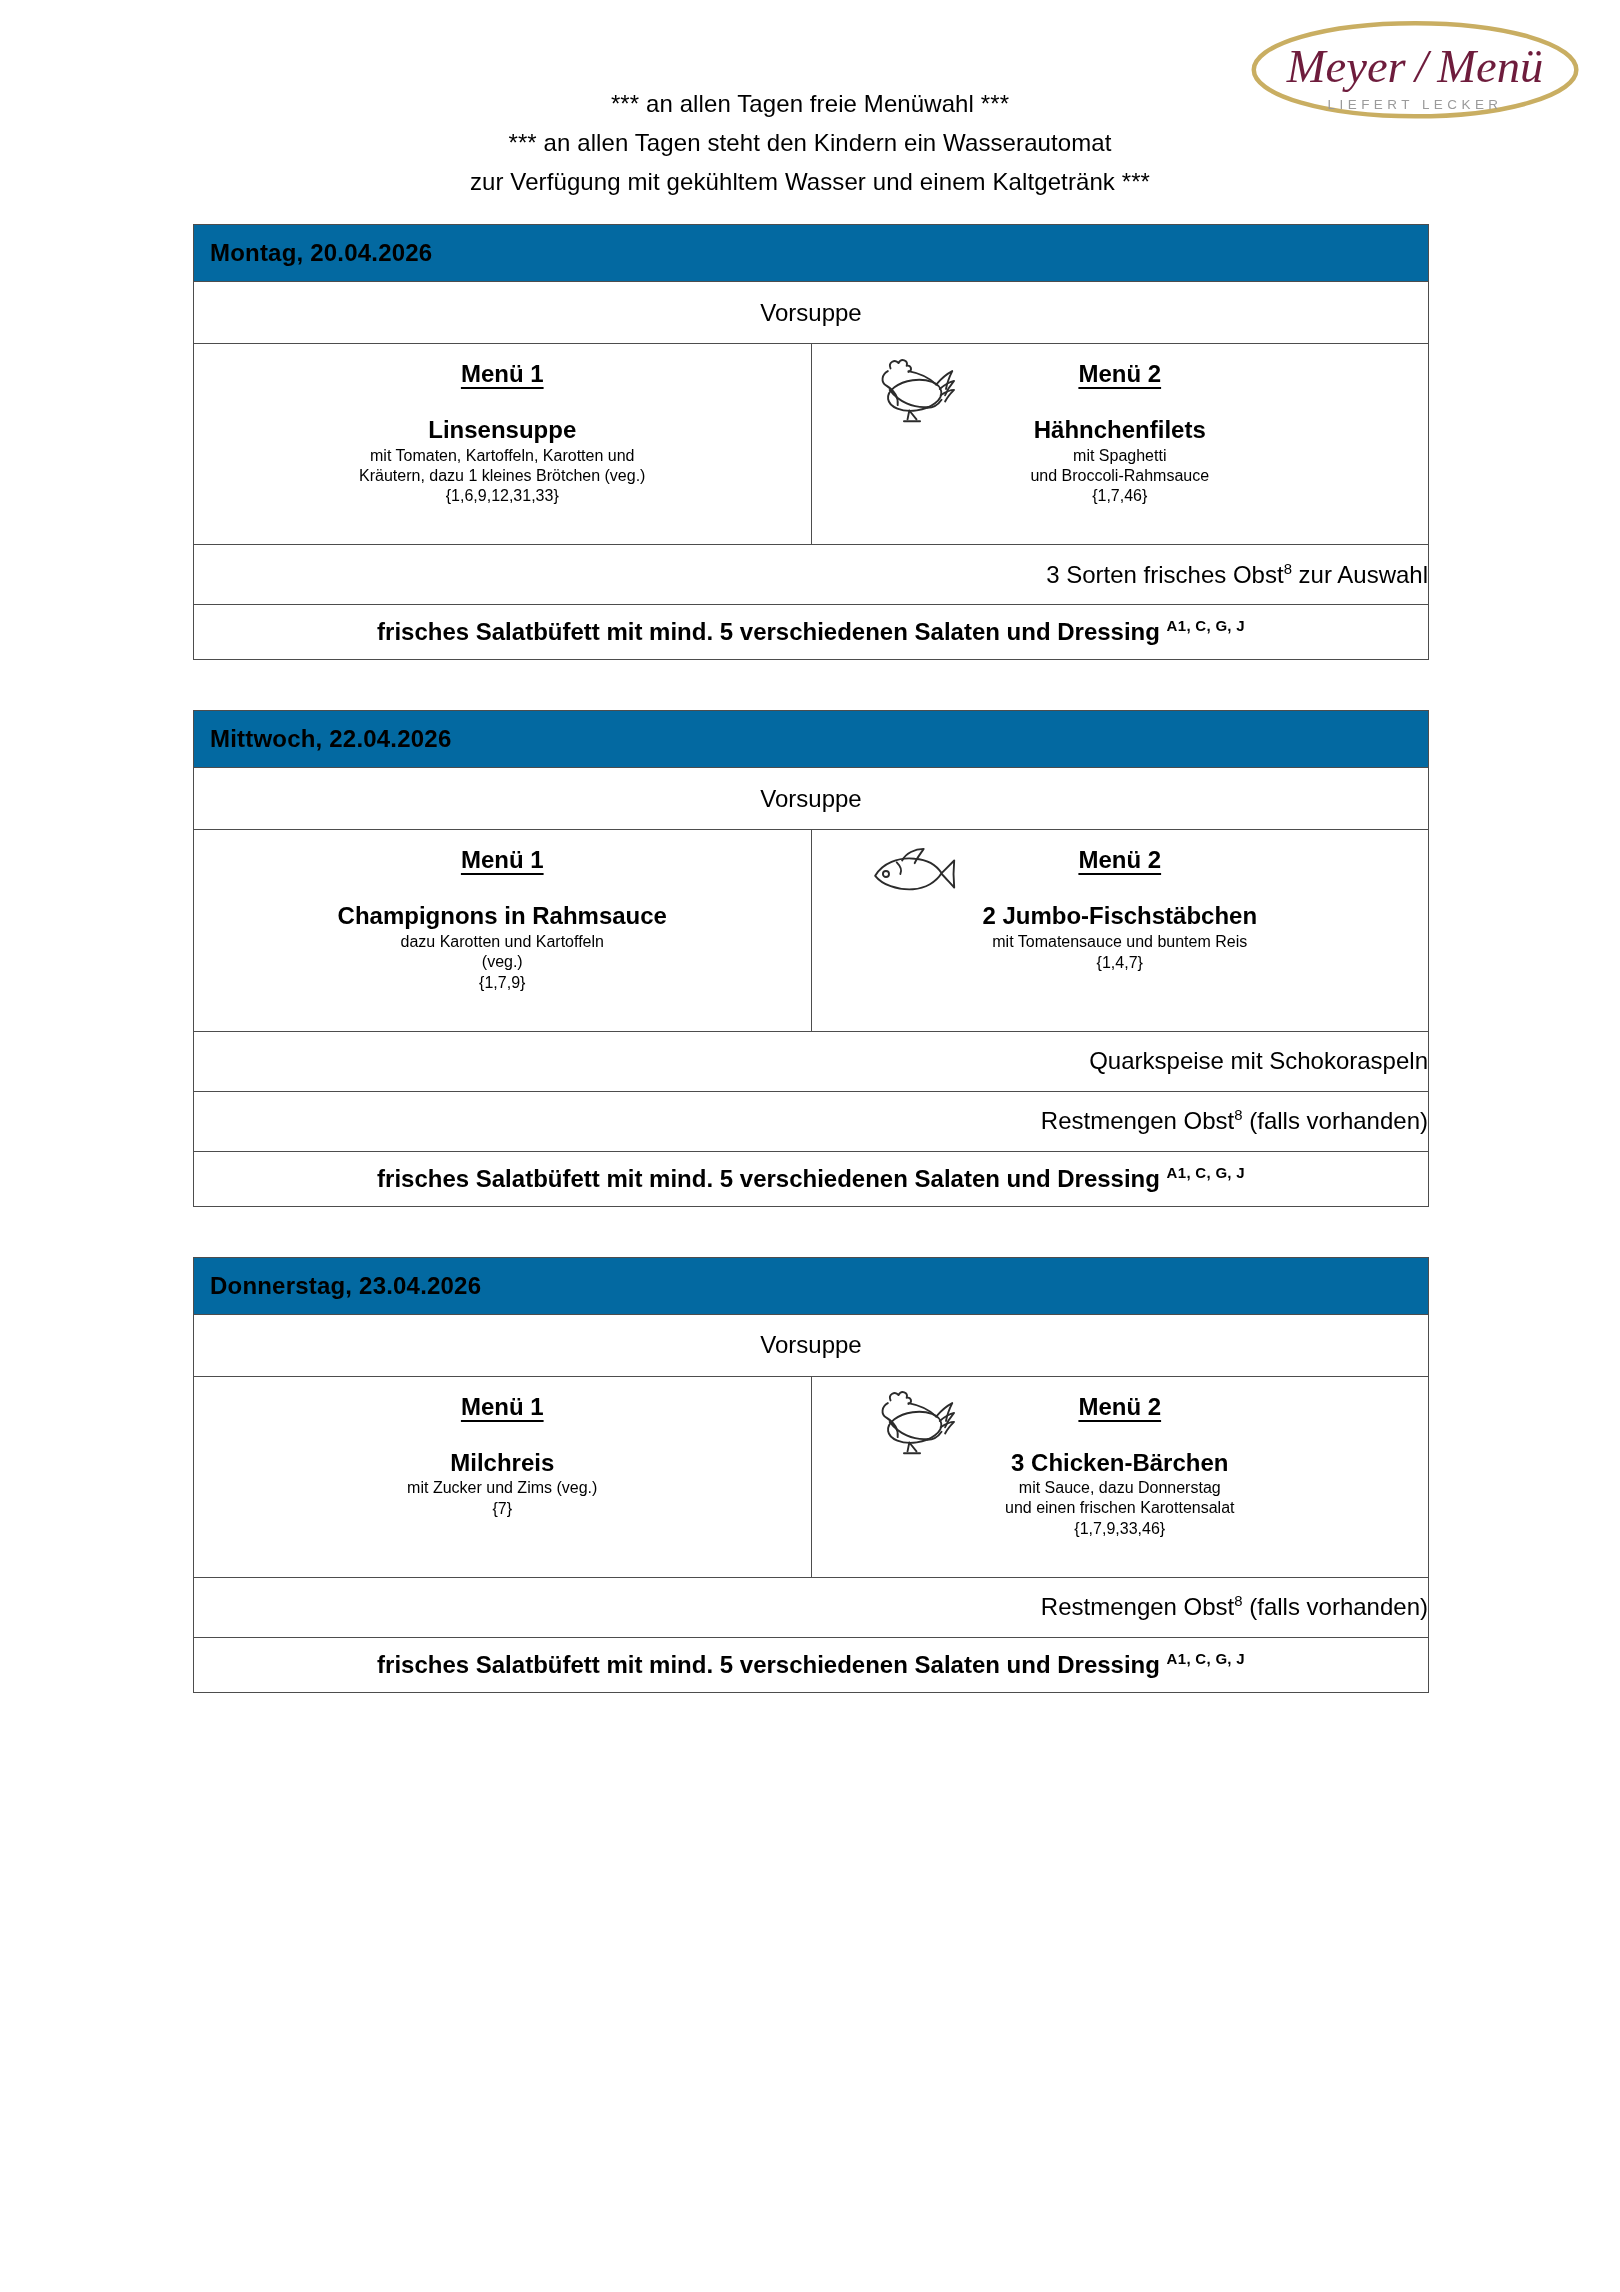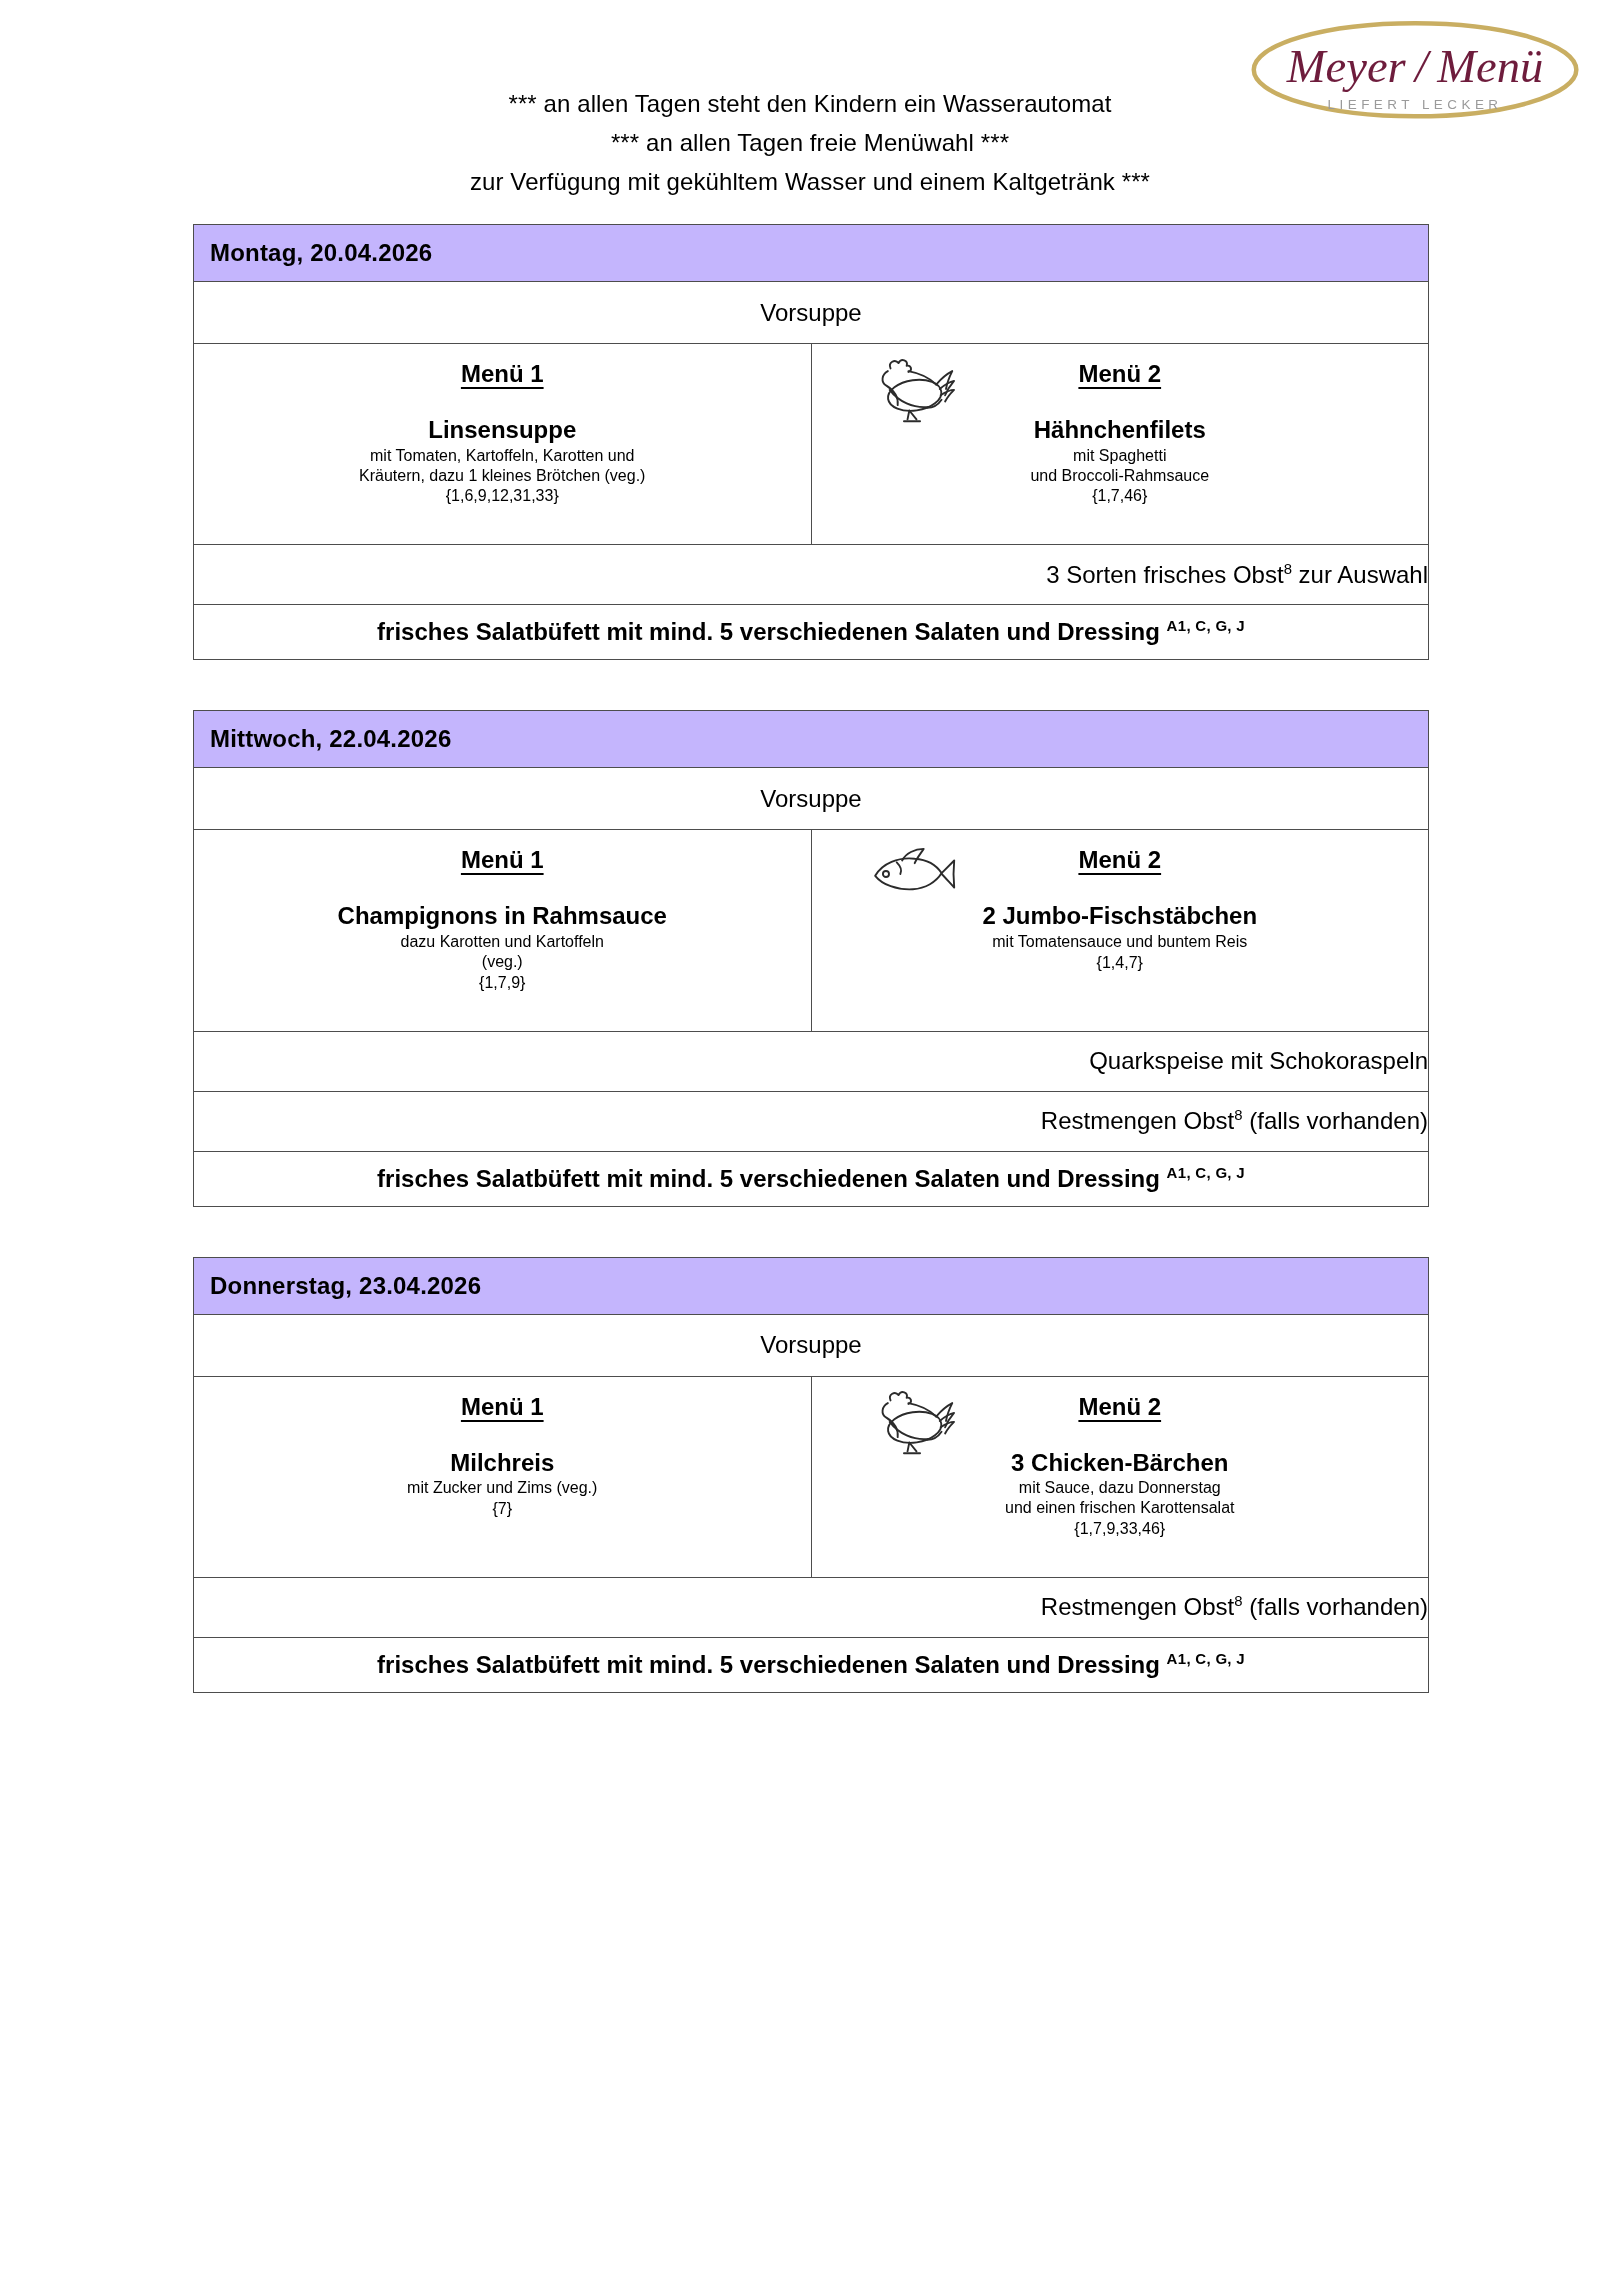--- a/index.html
+++ b/index.html
@@ -50,21 +50,21 @@
     border-collapse: collapse;
     table-layout: fixed;
   }
   .day-table td {
     border: 1.8px solid #4d4d4d;
     vertical-align: middle;
     padding: 0;
   }
 
   .day-header-cell {
-    background: #c4b5fd;
+    background: #0369a1;
     height: 56px;
     padding: 0 0 0 16px !important;
     font-weight: bold;
     font-size: 24px;
     text-align: left;
     letter-spacing: 0.2px;
   }
 
   .vorsuppe-cell {
     height: 61px;
@@ -139,22 +139,22 @@
     line-height: 0;
     letter-spacing: 0.3px;
   }
 </style>
 </head>
 <body>
 
 <div class="page-header">
 
   <div class="header-text">
+    <span class="header-line">*** an allen Tagen freie Menüwahl ***</span>
     <span class="header-line">*** an allen Tagen steht den Kindern ein Wasserautomat</span>
-    <span class="header-line">*** an allen Tagen freie Menüwahl ***</span>
     <span class="header-line">zur Verfügung mit gekühltem Wasser und einem Kaltgetränk ***</span>
   </div>
 
   <div class="logo">
     <svg viewBox="0 0 385 125" xmlns="http://www.w3.org/2000/svg">
       <ellipse cx="192" cy="60" rx="180" ry="52" fill="none" stroke="#c9ae62" stroke-width="5"></ellipse>
       <text x="192" y="74" text-anchor="middle" font-family="'Liberation Serif', serif" font-style="italic" font-size="52" fill="#6e1c3c">Meyer / Menü</text>
       <text x="192" y="104" text-anchor="middle" font-family="'Liberation Sans', sans-serif" font-size="15" letter-spacing="5" fill="#9a9a9a">LIEFERT LECKER</text>
     </svg>
   </div>

